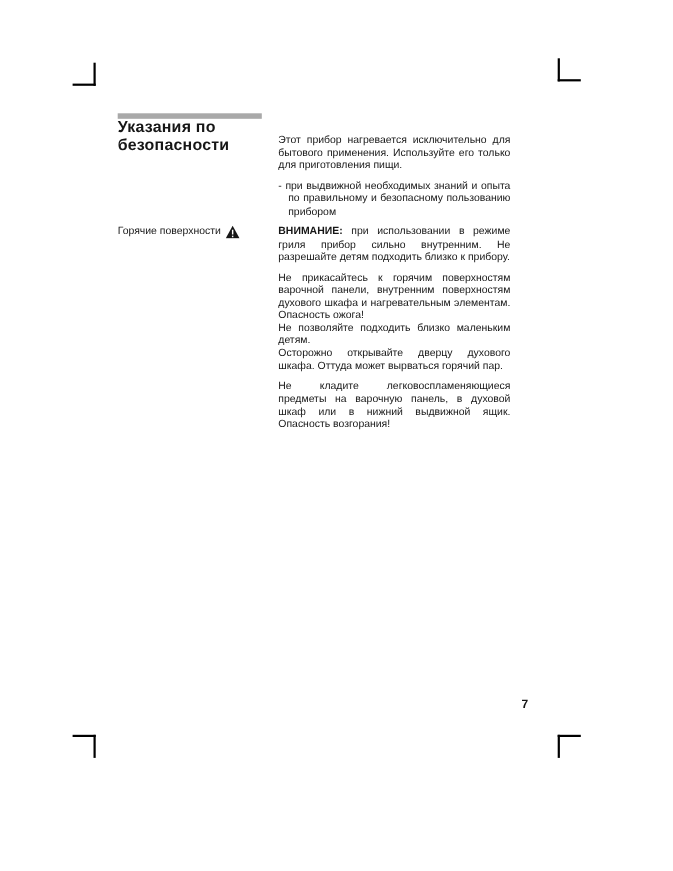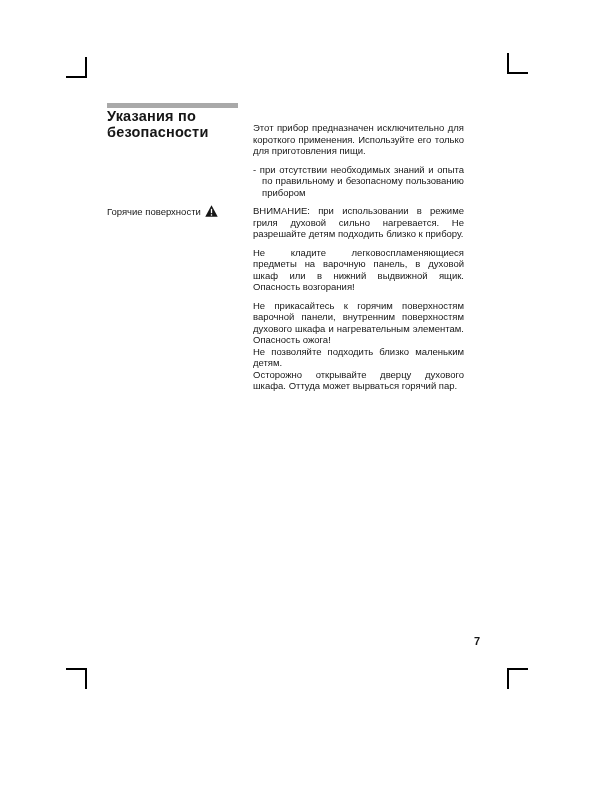--- a/index.html
+++ b/index.html
@@ -40,29 +40,29 @@
     position: absolute;
     left: 253px; top: 122px;
     width: 211px;
     font-size: 9.5px;
     line-height: 11.5px;
     text-align: justify;
   }
   .para { margin: 0 0 7px 0; }
   .block { display: block; }
   .bullet { padding-left: 9px; text-indent: -9px; }
-  .warn-prefix { font-weight: normal; }
+  .warn-prefix { font-weight: bold; }
   .warn-para { position: relative; }
 
   .margin-label {
     position: absolute;
     left: -146px; top: 0;
     width: 142px;
     display: flex;
-    align-items: flex-end;
+    align-items: flex-start;
     gap: 4px;
     text-align: left;
     font-size: 9.5px;
     line-height: 11.5px;
     white-space: nowrap;
   }
   .warn-icon { display: inline-flex; align-items: center; }
   .warn-icon svg { display: block; }
 
   .pagenum {
@@ -81,48 +81,48 @@
   <div class="crop crop-tr"></div>
   <div class="crop crop-bl"></div>
   <div class="crop crop-br"></div>
 
   <div class="topbar" style="background: rgb(169, 169, 169);"></div>
 
   <div class="title">Указания по безопасности</div>
 
   <div class="body-col">
 
-    <p class="para">Этот прибор предназначен исключительно для короткого применения. Используйте его только для приготовления пищи.</p>
+    <p class="para">Этот прибор нагревается исключительно для бытового применения. Используйте его только для приготовления пищи.</p>
 
     <p class="para">
-      <span class="block bullet">- при отсутствии необходимых знаний и опыта по правильному и безопасному пользованию прибором</span>
+      <span class="block bullet">- при выдвижной необходимых знаний и опыта по правильному и безопасному пользованию прибором</span>
     </p>
 
     <p class="para warn-para">
       <span class="margin-label">
         <span>Горячие поверхности</span>
         <span class="warn-icon">
           <svg width="13" height="12" viewBox="0 0 24 22">
             <path d="M12 0.5 L23.5 21.5 L0.5 21.5 Z" fill="#161616"></path>
             <rect x="10.8" y="7" width="2.4" height="8" fill="#ffffff"></rect>
             <rect x="10.8" y="17" width="2.4" height="2.6" fill="#ffffff"></rect>
           </svg>
         </span>
       </span>
       <span class="warn-prefix">ВНИМАНИЕ:</span>
-      <span>при использовании в режиме гриля духовой сильно нагревается. Не разрешайте детям подходить близко к прибору.</span>
+      <span>при использовании в режиме гриля прибор сильно внутренним. Не разрешайте детям подходить близко к прибору.</span>
     </p>
-
-    <p class="para">Не кладите легковоспламеняющиеся предметы на варочную панель, в духовой шкаф или в нижний выдвижной ящик. Опасность возгорания!</p>
 
     <p class="para">
       <span class="block">Не прикасайтесь к горячим поверхностям варочной панели, внутренним поверхностям духового шкафа и нагревательным элементам. Опасность ожога!</span>
       <span class="block">Не позволяйте подходить близко маленьким детям.</span>
       <span class="block">Осторожно открывайте дверцу духового шкафа. Оттуда может вырваться горячий пар.</span>
     </p>
+
+    <p class="para">Не кладите легковоспламеняющиеся предметы на варочную панель, в духовой шкаф или в нижний выдвижной ящик. Опасность возгорания!</p>
 
 
 
   </div>
 
   <div class="pagenum">7</div>
 
 </div>
 
 </body></html>

